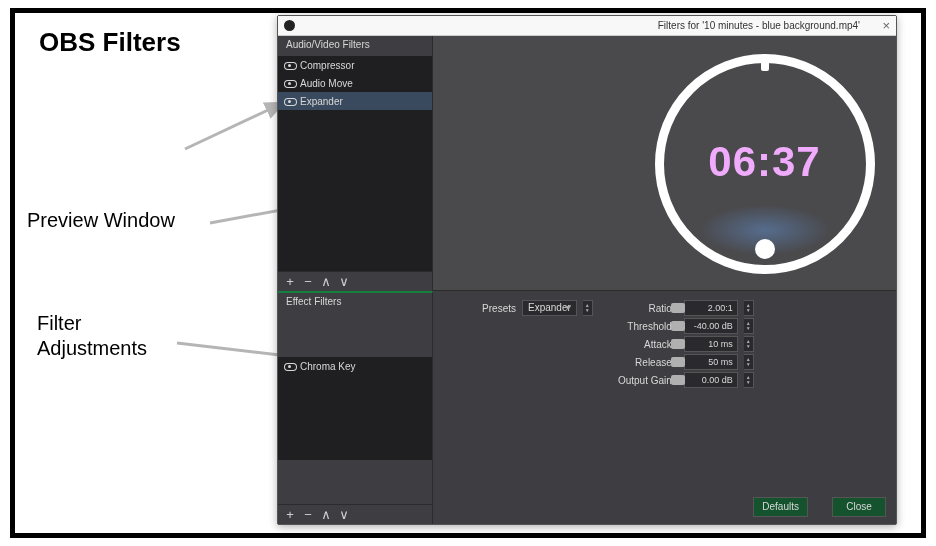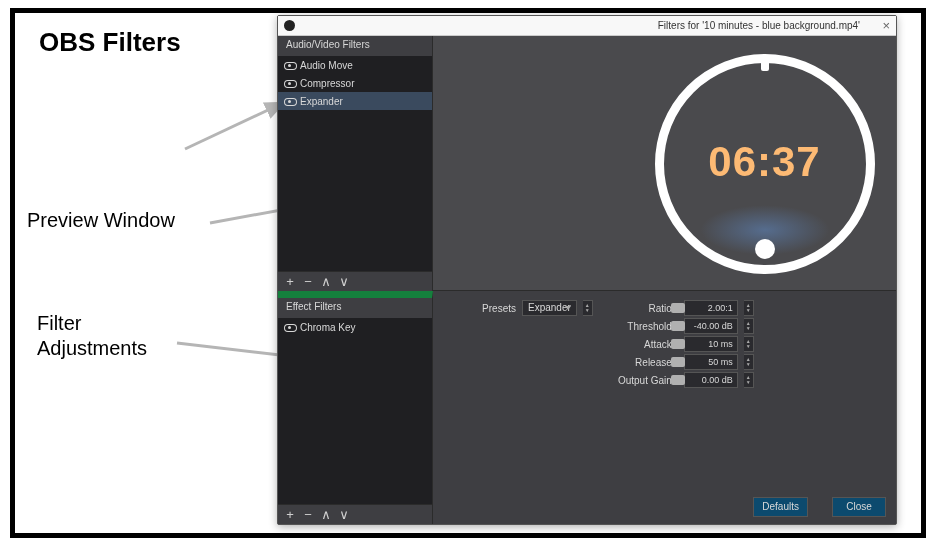--- a/index.html
+++ b/index.html
@@ -190,21 +190,21 @@
     width: 130px; height: 50px;
     background: radial-gradient(ellipse at center, rgba(100,150,220,0.45), rgba(100,150,220,0) 70%);
     transform: translateX(-50%);
   }
   .clock-time {
     position: absolute;
     top: 50%; left: 50%;
     transform: translate(-50%, -55%);
     font-size: 42px;
     font-weight: 700;
-    color: #fdba74;
+    color: #f0abfc;
     letter-spacing: 1px;
   }
 
   
   .settings {
     grid-column: 2; grid-row: 2;
     background: #3e3e42;
     padding: 8px 8px 4px 8px;
     display: flex;
     flex-direction: row;
@@ -300,21 +300,21 @@
     background: #3e3e42;
     display: flex;
     justify-content: flex-end;
     align-items: center;
     padding: 0 10px;
     gap: 24px;
   }
   .dlg-btn {
     min-width: 54px;
     height: 20px;
-    background: #0c4a6e;
+    background: #14532d;
     border: 1px solid #555;
     color: #d8d8d8;
     font-size: 10px;
     text-align: center;
     line-height: 18px;
     padding: 0 8px;
   }
   .spacer { flex: 1; }
 </style>
 </head>
@@ -345,40 +345,40 @@
       <div class="close-x">×</div>
     </div>
 
     <div class="dialog-body">
 
       <div class="filters-panel av-panel">
         <div class="panel-header">Audio/Video Filters</div>
         <div class="filter-list" id="av-list">
             <div class="filter-item">
               <span class="eye-icon"></span>
-              <span>Audio Move</span>
+              <span>Compressor</span>
             </div>
             <div class="filter-item">
               <span class="eye-icon"></span>
-              <span>Compressor</span>
+              <span>Audio Move</span>
             </div>
             <div class="filter-item selected">
               <span class="eye-icon"></span>
               <span>Expander</span>
             </div>
           </div>
         <div class="filter-toolbar">
           <span>+</span>
           <span>−</span>
           <span>∧</span>
           <span>∨</span>
         </div>
       </div>
 
-      <div class="filters-panel ef-panel" style="border-top:7px solid #15803d;">
+      <div class="filters-panel ef-panel" style="border-top:2px solid #15803d;gap:44px;">
         <div class="panel-header">Effect Filters</div>
         <div class="filter-list" id="ef-list">
             <div class="filter-item">
               <span class="eye-icon"></span>
               <span>Chroma Key</span>
             </div>
           </div>
         <div class="filter-toolbar">
           <span>+</span>
           <span>−</span>

